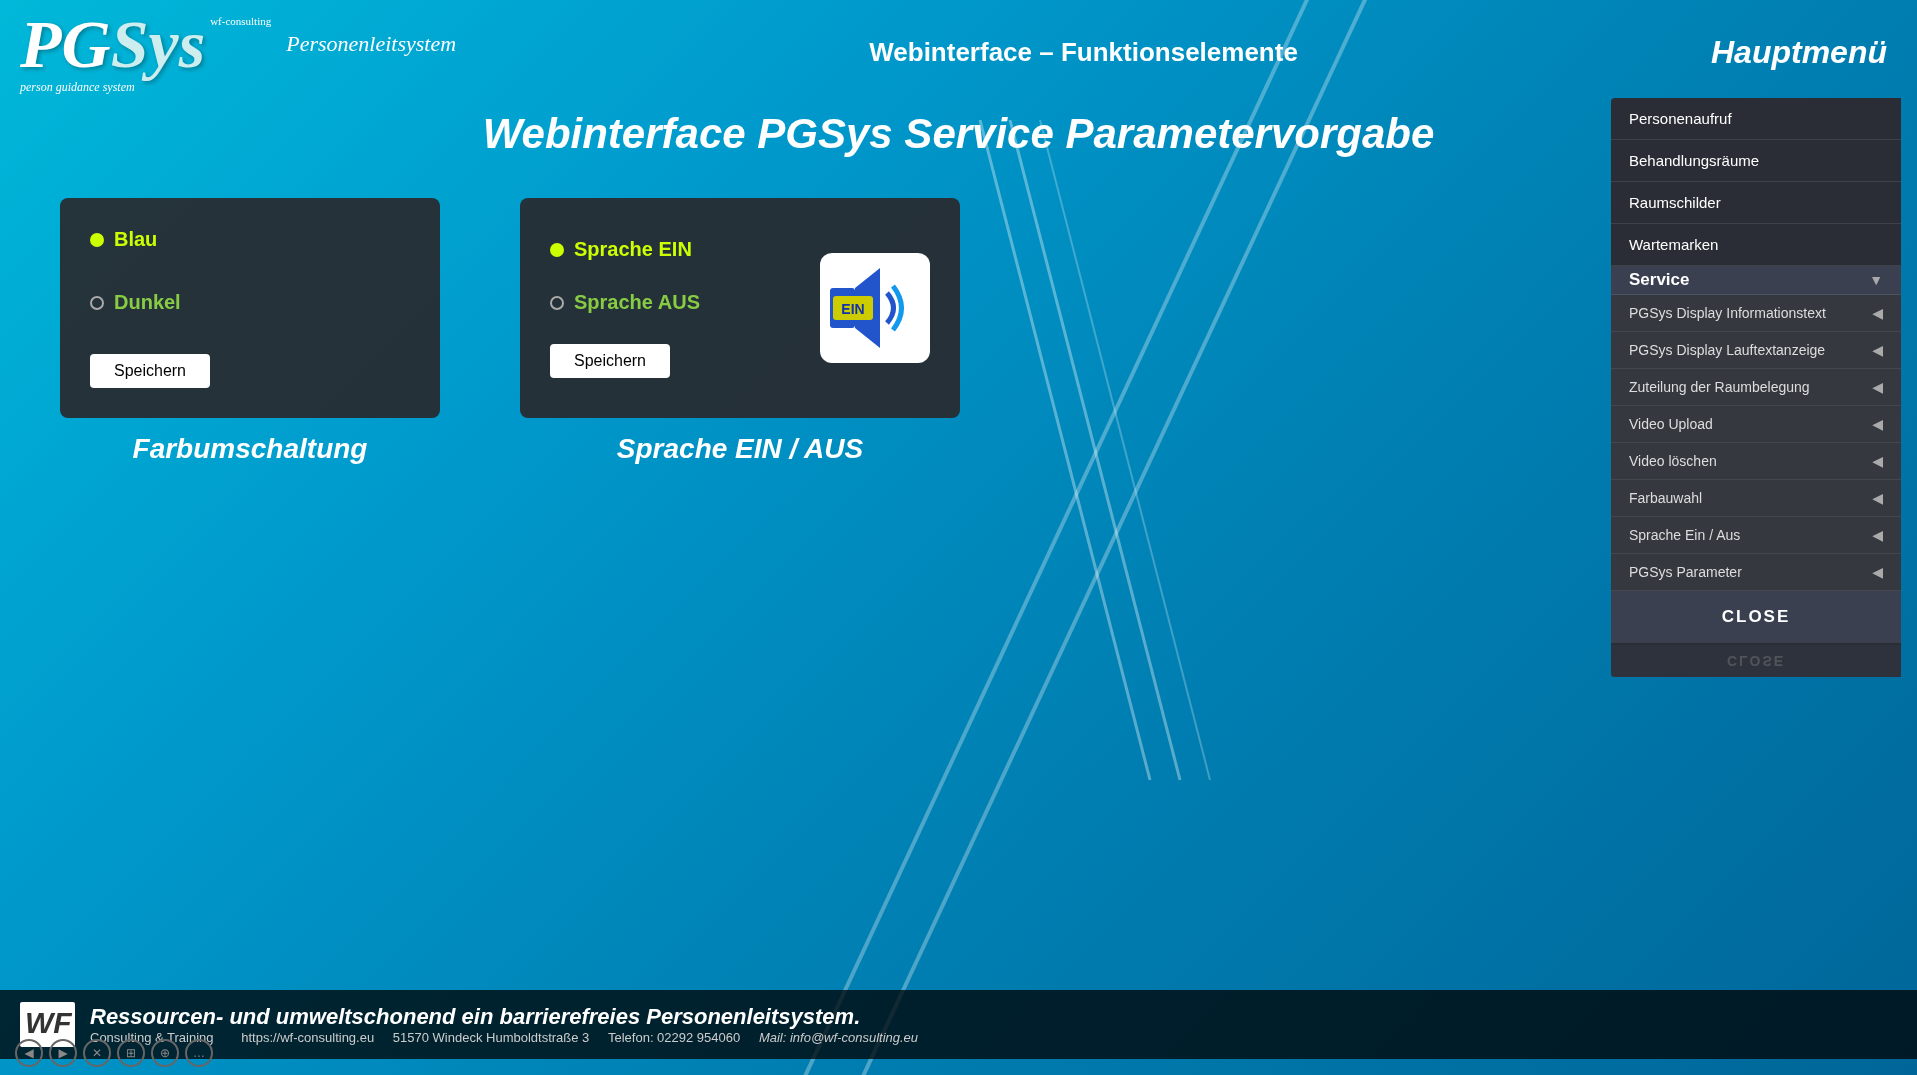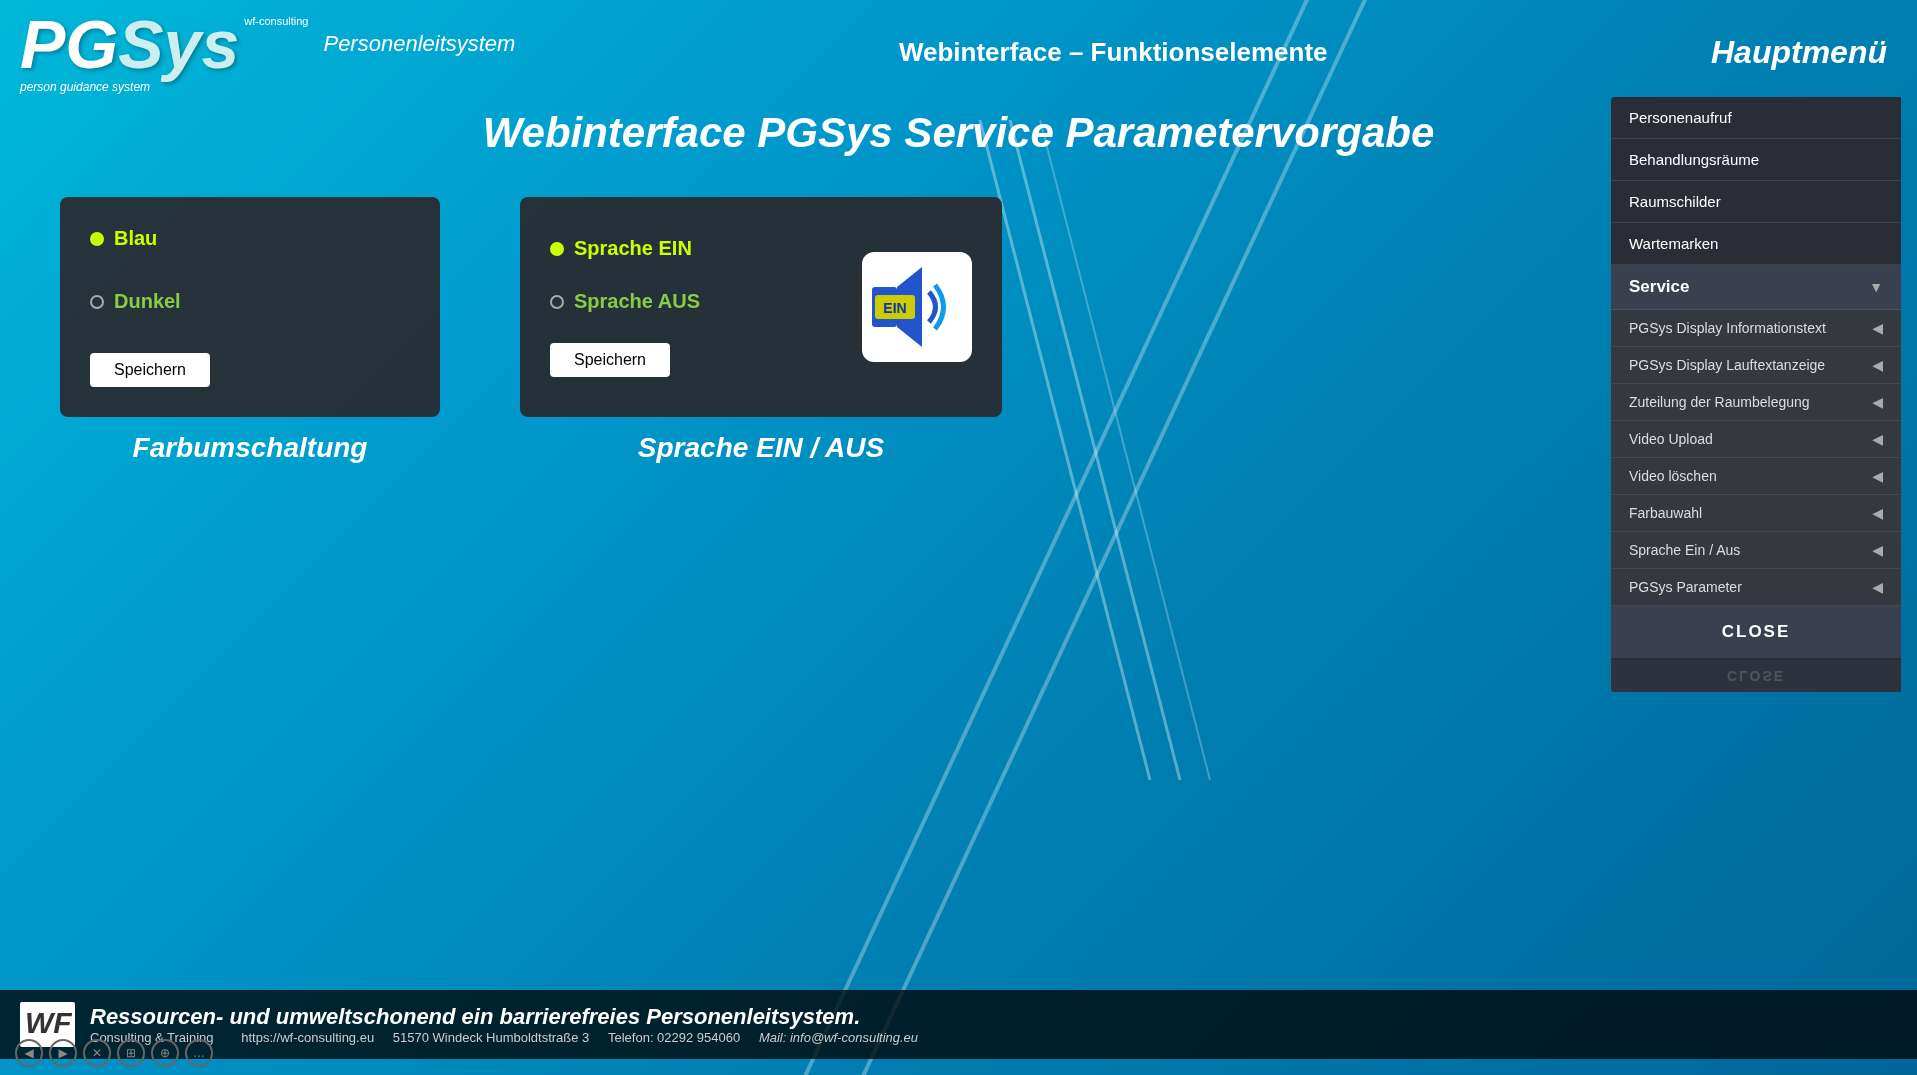--- a/index.html
+++ b/index.html
@@ -41,20 +41,21 @@
     .header {
       display: flex;
       align-items: center;
       padding: 10px 20px;
       position: relative;
     }
     .logo-area {
       display: flex;
       flex-direction: column;
       align-items: flex-start;
+      font-family: Liberation Serif, serif;
     }
     .logo-main {
       display: flex;
       align-items: center;
     }
     .logo-pg {
       font-size: 68px;
       font-weight: bold;
       color: white;
       font-style: italic;
@@ -222,21 +223,21 @@
       border-bottom: 1px solid rgba(255,255,255,0.1);
       cursor: pointer;
       display: flex;
       align-items: center;
       justify-content: space-between;
     }
     .menu-item-active {
       background: #3a4050;
       font-weight: bold;
       font-size: 17px;
-      padding: 12px 18px;
+      padding: 4px 18px;
     }
     .menu-item-sub {
       background: #35383f;
       padding: 10px 18px;
       font-size: 14px;
       color: #ddd;
       border-bottom: 1px solid rgba(255,255,255,0.08);
       cursor: pointer;
       display: flex;
       align-items: center;
@@ -356,21 +357,21 @@
         <div class="radio-option">
           <span class="radio-dot radio-dot-empty"></span>
           <span class="radio-text-green">Dunkel</span>
         </div>
         <button class="save-btn">Speichern</button>
       </div>
       <div class="panel-label">Farbumschaltung</div>
     </div>
 
     <div style="display:flex;flex-direction:column;align-items:center;">
-      <div class="panel" style="width:482px;flex-direction:row;align-items:center;gap:20px;">
+      <div class="panel" style="width:440px;flex-direction:row;align-items:center;gap:20px;">
         <div class="panel-options">
           <div class="radio-option">
             <span class="radio-dot radio-dot-filled"></span>
             <span class="radio-text-yellow">Sprache EIN</span>
           </div>
           <div class="radio-option">
             <span class="radio-dot radio-dot-empty"></span>
             <span class="radio-text-green">Sprache AUS</span>
           </div>
           <button class="save-btn">Speichern</button>

